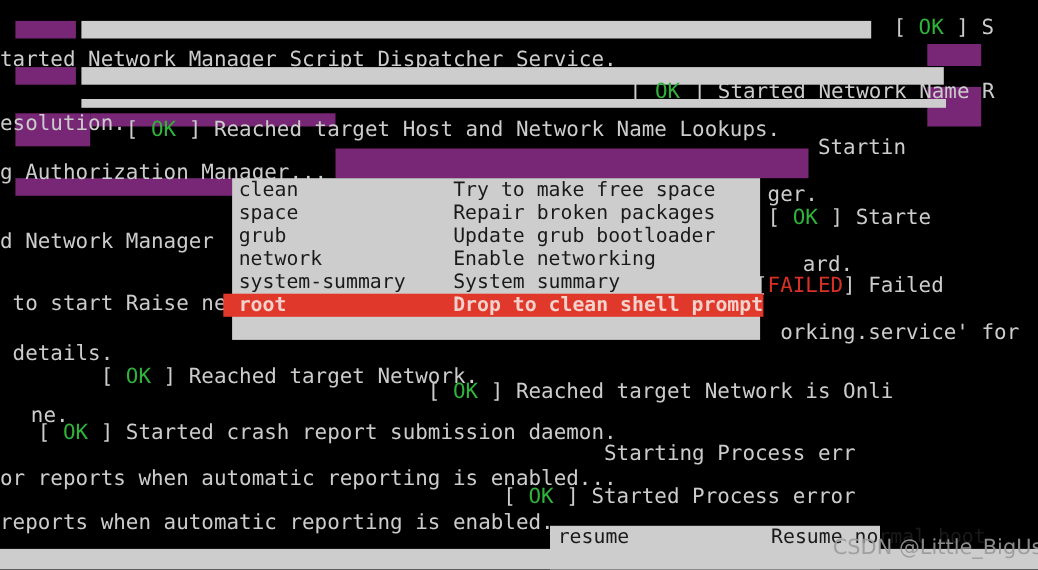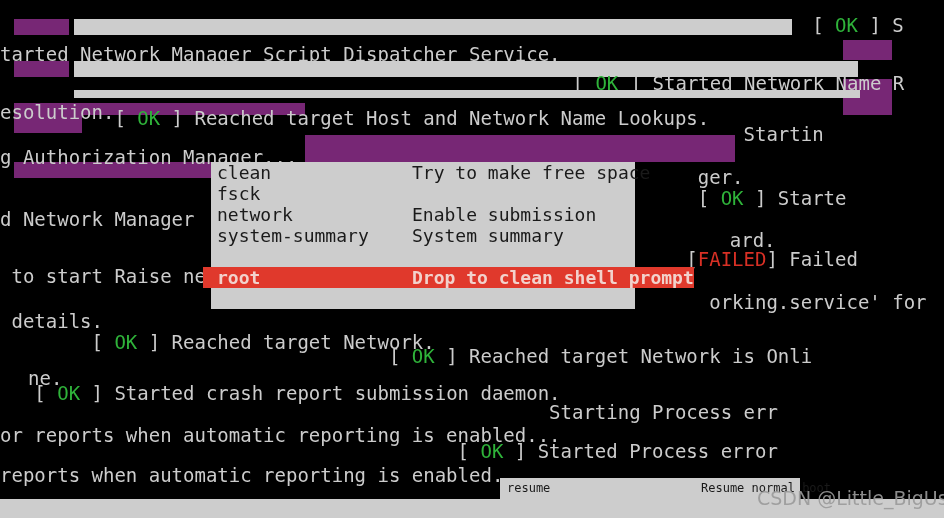--- a/index.html
+++ b/index.html
@@ -37,21 +37,21 @@
   
   .bar {
     position: absolute;
   }
 
   
   #recovery-menu {
     position: absolute;
     left: 211px;
     top: 162px;
-    width: 424px;
+    width: 480px;
     background: #cdcdcd;
     z-index: 40;
   }
   .menu-row {
     position: relative;
     height: 21px;
     line-height: 21px;
     white-space: pre;
     font-size: 18px;
     color: #1a1a1a;
@@ -89,21 +89,21 @@
     z-index: 40;
   }
   #resume-row {
     position: absolute;
     left: 500px;
     top: 478px;
     width: 300px;
     height: 21px;
     line-height: 21px;
     white-space: pre;
-    font-size: 12px;
+    font-size: 18px;
     color: #1a1a1a;
     z-index: 42;
     font-family: "DejaVu Sans Mono", "Liberation Mono", monospace;
   }
   #resume-row .m-key  { position: absolute; left: 7px;  top: 0; }
   #resume-row .m-desc { position: absolute; left: 201px; top: 0; }
 
   #resume-bottom-strip {
     position: absolute;
     left: 0px;
@@ -167,22 +167,23 @@
       <div class="console-line" style="top: 364px; padding-left: 28px;"><span>ne.</span></div>
       <div class="console-line" style="top: 379px;"><span>   [ </span><span class="ok">OK</span><span> ] Started crash report submission daemon.</span></div>
       <div class="console-line" style="top: 398px;"><span>                                                Starting Process err</span></div>
       <div class="console-line" style="top: 421px;"><span>or reports when automatic reporting is enabled...</span></div>
       <div class="console-line" style="top: 437px;"><span>                                        [ </span><span class="ok">OK</span><span> ] Started Process error</span></div>
       <div class="console-line" style="top: 461px;"><span>reports when automatic reporting is enabled.</span></div>
     </div>
 
   <div id="recovery-menu" style="height: 147px;">
       <div class="menu-row"><span class="m-key">clean</span><span class="m-desc">Try to make free space</span></div>
-      <div class="menu-row"><span class="m-key">fsck</span></div>
-      <div class="menu-row"><span class="m-key">network</span><span class="m-desc">Enable submission</span></div>
+      <div class="menu-row"><span class="m-key">space</span><span class="m-desc">Repair broken packages</span></div>
+      <div class="menu-row"><span class="m-key">grub</span><span class="m-desc">Update grub bootloader</span></div>
+      <div class="menu-row"><span class="m-key">network</span><span class="m-desc">Enable networking</span></div>
       <div class="menu-row selected" style="top: 105px; font-weight: bold;"><span class="m-key">root</span><span class="m-desc">Drop to clean shell prompt</span></div>
       <div class="menu-row"><span class="m-key">system-summary</span><span class="m-desc">System summary</span></div>
     </div>
 
   <div id="resume-panel"></div>
   <div id="resume-row">
     <span class="m-key">resume</span>
     <span class="m-desc">Resume normal boot</span>
   </div>
   <div id="resume-bottom-strip"></div>

